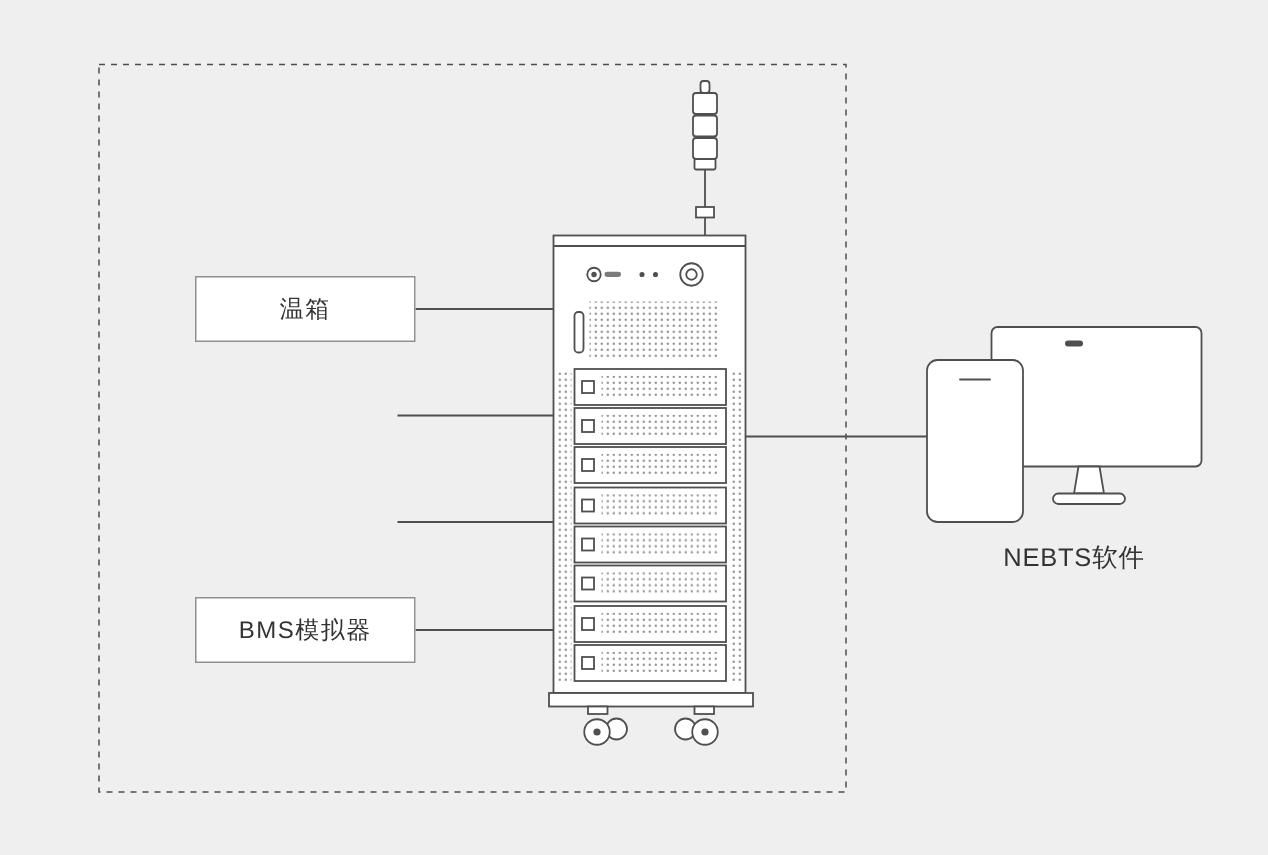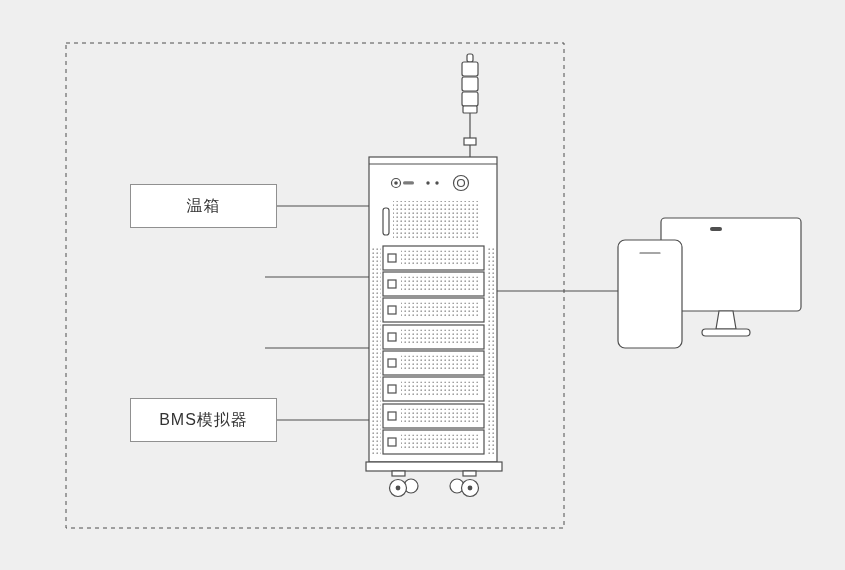--- a/index.html
+++ b/index.html
@@ -118,14 +118,15 @@
     </g>
   </svg>
 
   <div class="pbox" style="top:184px">
     <span>温箱</span>
   </div>
   <div class="pbox" style="top:398px">
     <span>BMS模拟器</span>
   </div>
 
+  <div class="nebts">NEBTS软件</div>
 
 </div>
 
 </body></html>

